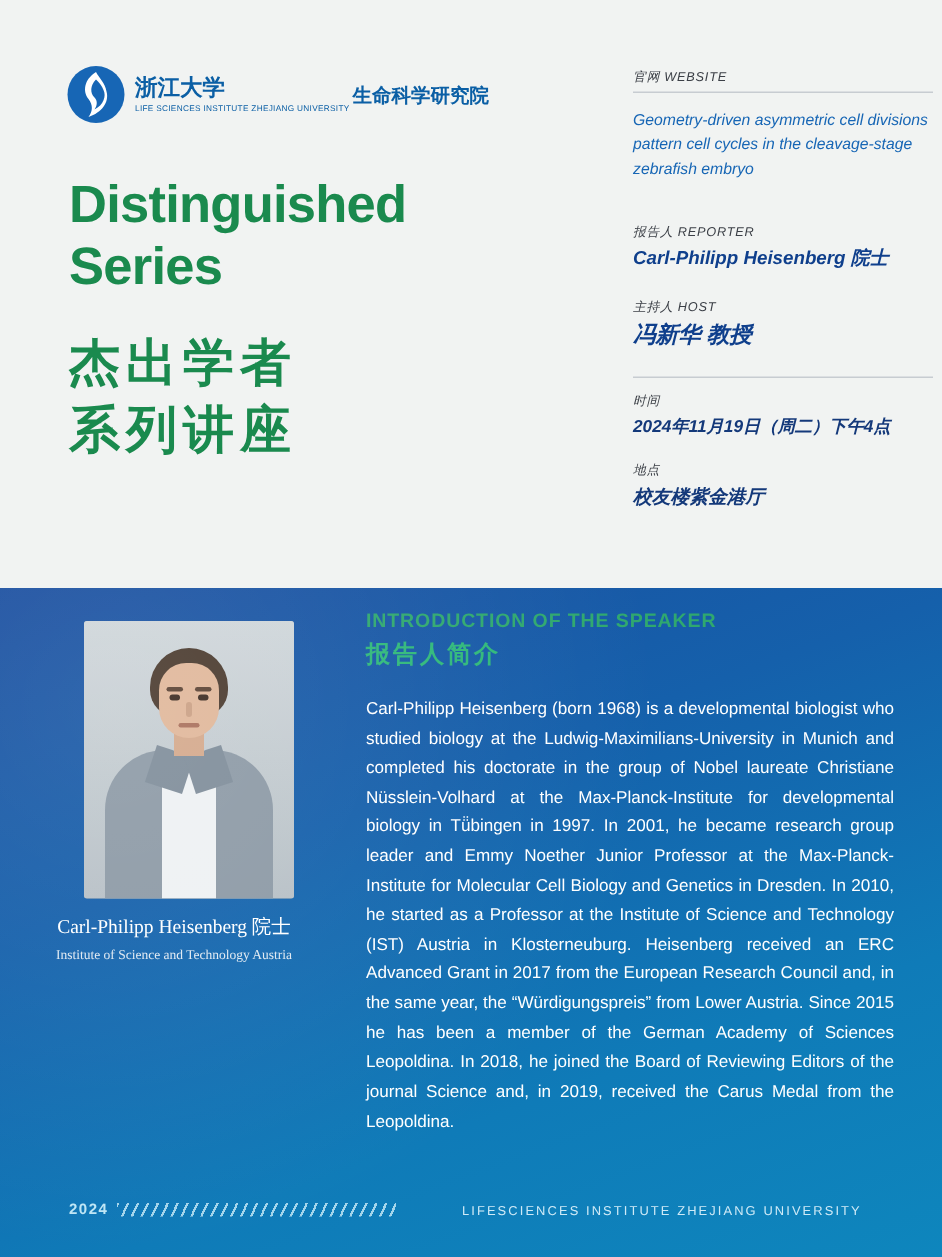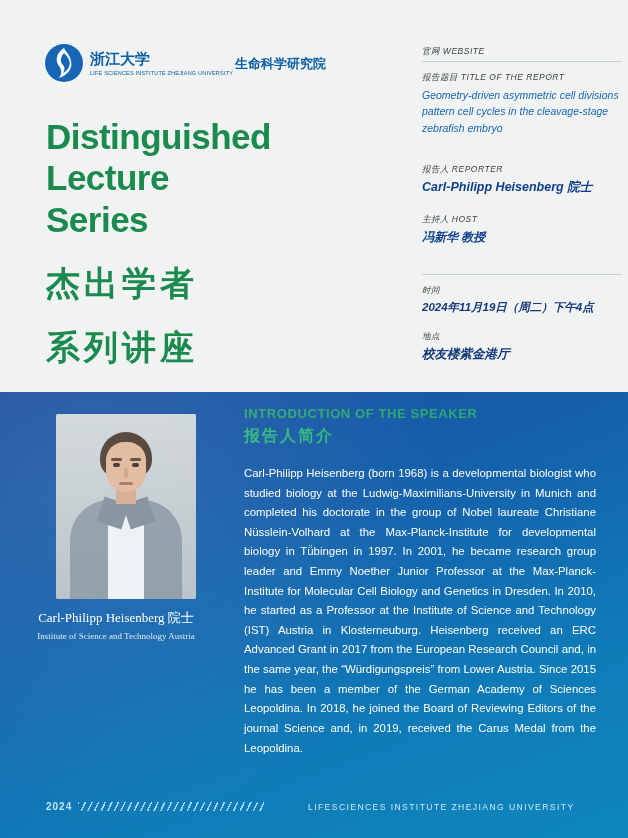--- a/index.html
+++ b/index.html
@@ -110,24 +110,24 @@
     line-height: 1.55;
     margin-bottom: 28px;
   }
   .reporter {
     font-size: 12.5px;
     font-weight: bold;
     color: #0f3f8c;
     margin-bottom: 18px;
   }
   .host {
-    font-size: 12px;
+    font-size: 15px;
     font-weight: bold;
     color: #0f3f8c;
-    margin-bottom: 28px;
+    margin-bottom: 18px;
   }
   .when {
     font-size: 11.5px;
     color: #14397a;
     font-weight: bold;
     margin-bottom: 16px;
   }
   .where {
     font-size: 12.5px;
     color: #14397a;
@@ -262,31 +262,29 @@
       </svg>
       <div class="logo-text">
         <div class="logo-cn">浙江大学</div>
         <div class="logo-en">LIFE SCIENCES INSTITUTE ZHEJIANG UNIVERSITY</div>
       </div>
       <div class="logo-inst">生命科学研究院</div>
     </div>
 
     <div class="title-block">
       <div class="dls-line">Distinguished</div>
-      <div class="dls-line">Lecture</div>
       <div class="dls-line">Series</div>
       <div class="cn-title">杰出学者</div>
-      <div class="cn-title" style="margin-top:18px">系列讲座</div>
+      <div class="cn-title" style="margin-top:0">系列讲座</div>
     </div>
 
     <div class="info">
       <div class="lbl">官网 WEBSITE</div>
 
       <div class="rule"></div>
-      <div class="lbl">报告题目 TITLE OF THE REPORT</div>
       <div class="talk-title">Geometry-driven asymmetric cell divisions pattern cell cycles in the cleavage-stage zebrafish embryo</div>
 
       <div class="lbl">报告人 REPORTER</div>
       <div class="reporter">Carl-Philipp Heisenberg 院士</div>
 
       <div class="lbl">主持人 HOST</div>
       <div class="host">冯新华 教授</div>
 
       <div class="rule"></div>
       <div class="lbl">时间</div>

